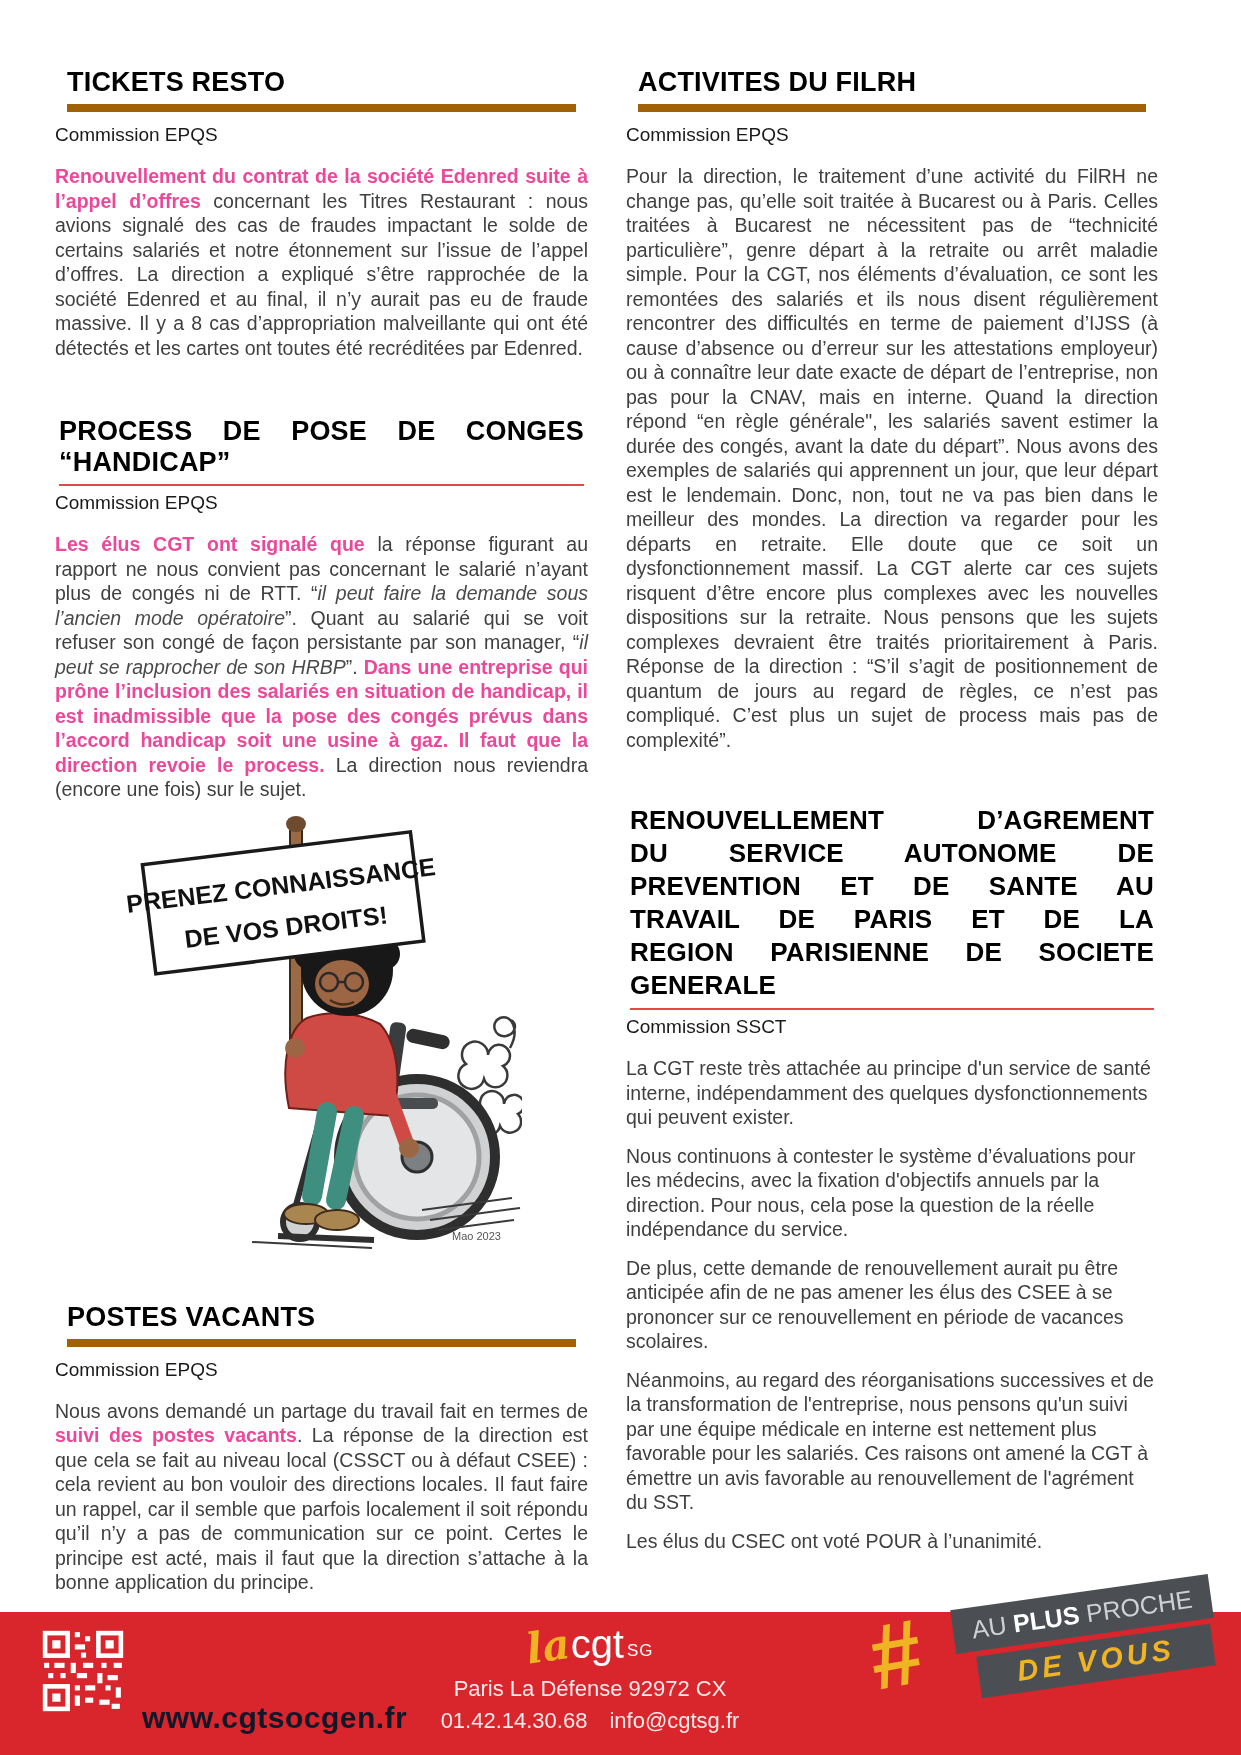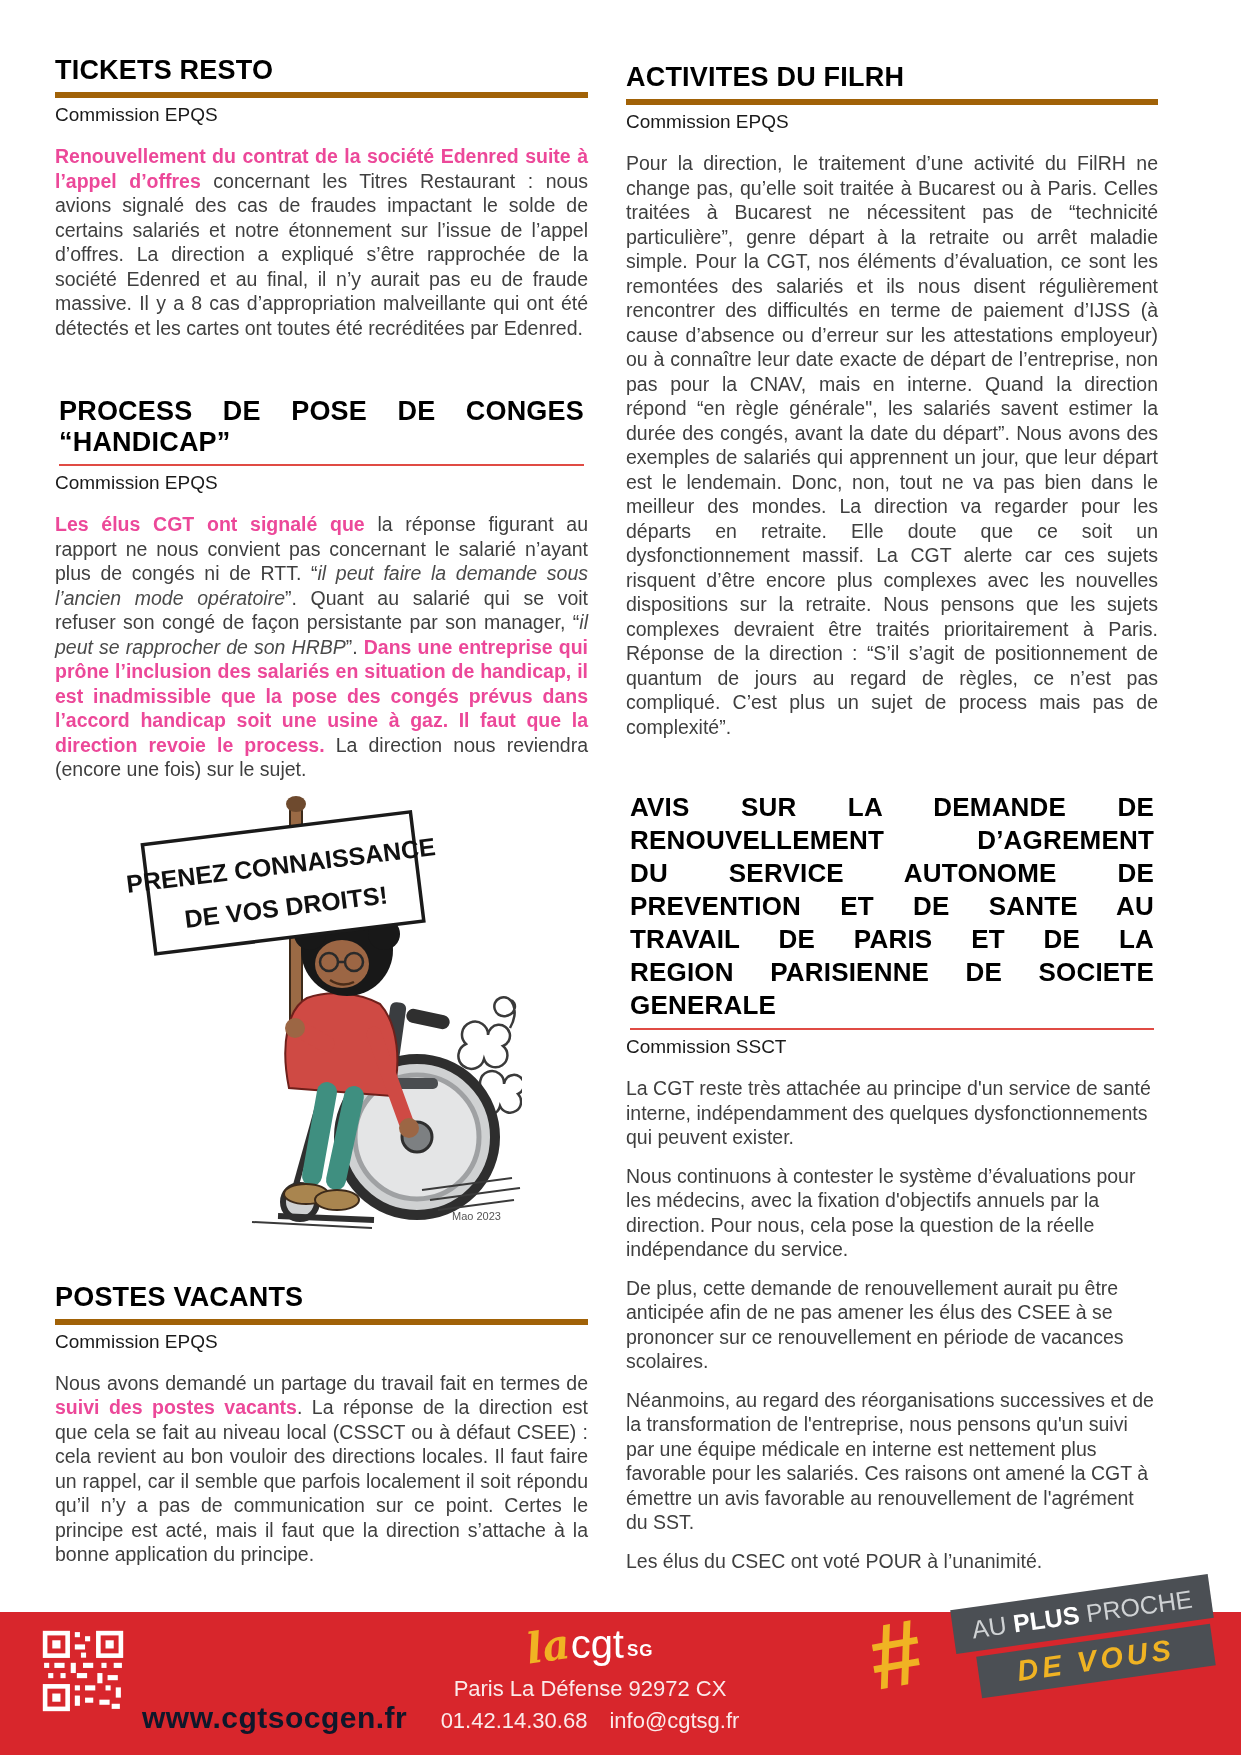--- a/index.html
+++ b/index.html
@@ -6,22 +6,22 @@
   .page {
     position:relative; width:1241px; height:1755px; margin:0 auto;
     background:#ffffff; overflow:hidden;
     font-family:"Liberation Sans", sans-serif; color:#3f3f3f;
   }
   .col { position:absolute; top:55px; }
   .col-left  { left:55px;  width:533px; }
   .col-right { left:626px; width:532px; }
 
   .sec-title {
-    margin:0; font-size:27px; line-height:31px; font-weight:bold; color:#000;
-    letter-spacing:.2px; padding-bottom:6px; border-bottom:6px solid #a16207;
+    margin:12px; font-size:27px; line-height:31px; font-weight:bold; color:#000;
+    letter-spacing:.2px; padding-bottom:6px; border-bottom:8px solid #a16207;
   }
   .sec-title-multi {
     margin:4px; font-size:27px; line-height:31px; font-weight:bold; color:#000;
     letter-spacing:.2px; padding-bottom:6px; border-bottom:2px solid #e04b44;
   }
   .avis-title { font-size:26px; line-height:33px; }
   .jline { text-align:justify; text-align-last:justify; }
   .jline.last { text-align-last:left; }
 
   .commission { margin-top:6px; font-size:19px; line-height:22px; color:#1a1a1a; }
@@ -50,21 +50,21 @@
     position:absolute; left:142px; top:1668px; font-size:30px; font-weight:bold;
     color:#0f172a; letter-spacing:.5px;margin-top:33px;
   }
   .footer-center { position:absolute; left:420px; top:1622px; width:340px; text-align:center; }
   .logo-row { white-space:nowrap; line-height:44px; }
   .logo-la {
     display:inline-block; font-family:"DejaVu Serif", serif; font-style:italic; font-weight:bold;
     color:#f0b323; font-size:42px; transform:rotate(-8deg) translateY(3px); margin-right:1px;
   }
   .logo-cgt { font-size:40px; font-weight:normal; color:#ffffff; letter-spacing:0; }
-  .logo-sg { display:inline-block; font-size:17px; font-weight:bold; color:#ffffff; letter-spacing:1px; transform:translateY(-2px); margin-left:3px; }
+  .logo-sg { display:inline-block; font-size:17px; font-weight:normal; color:#ffffff; letter-spacing:1px; transform:translateY(-2px); margin-left:3px; }
   .footer-address { margin-top:1px; font-size:22px; color:#fbeaea; }
   .footer-contact { margin-top:6px; font-size:22px; color:#fbeaea; }
   .footer-contact .sep { display:inline-block; width:22px; }
 
   .hashtag {
     position:absolute; left:870px; top:1608px; font-size:92px; line-height:92px;
     font-weight:bold; color:#f0b323; transform:rotate(-10deg);
   }
   .banner-bar1 {
     position:absolute; left:952px; top:1592px; width:260px; height:44px;
@@ -175,21 +175,20 @@
   <div class="col col-right">
 
     <section style="margin-top:7px;">
       <h1 class="sec-title">ACTIVITES DU FILRH</h1>
       <div class="commission">Commission EPQS</div>
       <p class="para">Pour la direction, le traitement d’une activité du FilRH ne change pas, qu’elle soit traitée à Bucarest ou à Paris. Celles traitées à Bucarest ne nécessitent pas de “technicité particulière”, genre départ à la retraite ou arrêt maladie simple.  Pour la CGT, nos éléments d’évaluation, ce sont les remontées des salariés et ils nous disent régulièrement rencontrer des difficultés en terme de paiement d’IJSS (à cause d’absence ou d’erreur sur les attestations employeur) ou  à connaître leur date exacte de départ de l’entreprise, non pas pour la CNAV, mais en interne.  Quand la direction répond “en règle générale", les salariés savent estimer la durée des congés, avant la date du départ”. Nous avons des exemples de salariés qui apprennent un jour, que leur départ est le lendemain. Donc, non, tout ne va pas bien dans le meilleur des mondes.  La direction va regarder pour les départs en retraite. Elle doute que ce soit un dysfonctionnement massif.  La CGT alerte car ces sujets risquent d’être encore plus complexes avec les nouvelles dispositions sur la retraite. Nous pensons que les sujets complexes devraient être traités prioritairement à Paris. Réponse de la direction : “S’il s’agit de positionnement de quantum de jours au regard de règles, ce n’est pas compliqué. C’est plus un sujet de process mais pas de complexité”.</p>
     </section>
 
     <section class="mt-sec3">
       <div class="sec-title-multi avis-title">
-        <div class="jline">AVIS SUR LA DEMANDE DE</div>
         <div class="jline">RENOUVELLEMENT D’AGREMENT</div>
         <div class="jline">DU SERVICE AUTONOME DE</div>
         <div class="jline">PREVENTION ET DE SANTE AU</div>
         <div class="jline">TRAVAIL DE PARIS ET DE LA</div>
         <div class="jline">REGION PARISIENNE DE SOCIETE</div>
         <div class="jline last">GENERALE</div>
       </div>
       <div class="commission">Commission SSCT</div>
       <p class="para para-left" style="margin-top:18px;">La CGT reste très attachée au principe d'un service de santé interne, indépendamment des quelques dysfonctionnements qui peuvent exister.</p>
       <p class="para para-left">Nous continuons à contester le système d’évaluations pour les médecins, avec la fixation d'objectifs annuels par la direction. Pour nous, cela pose la question de la réelle indépendance du service.</p>

